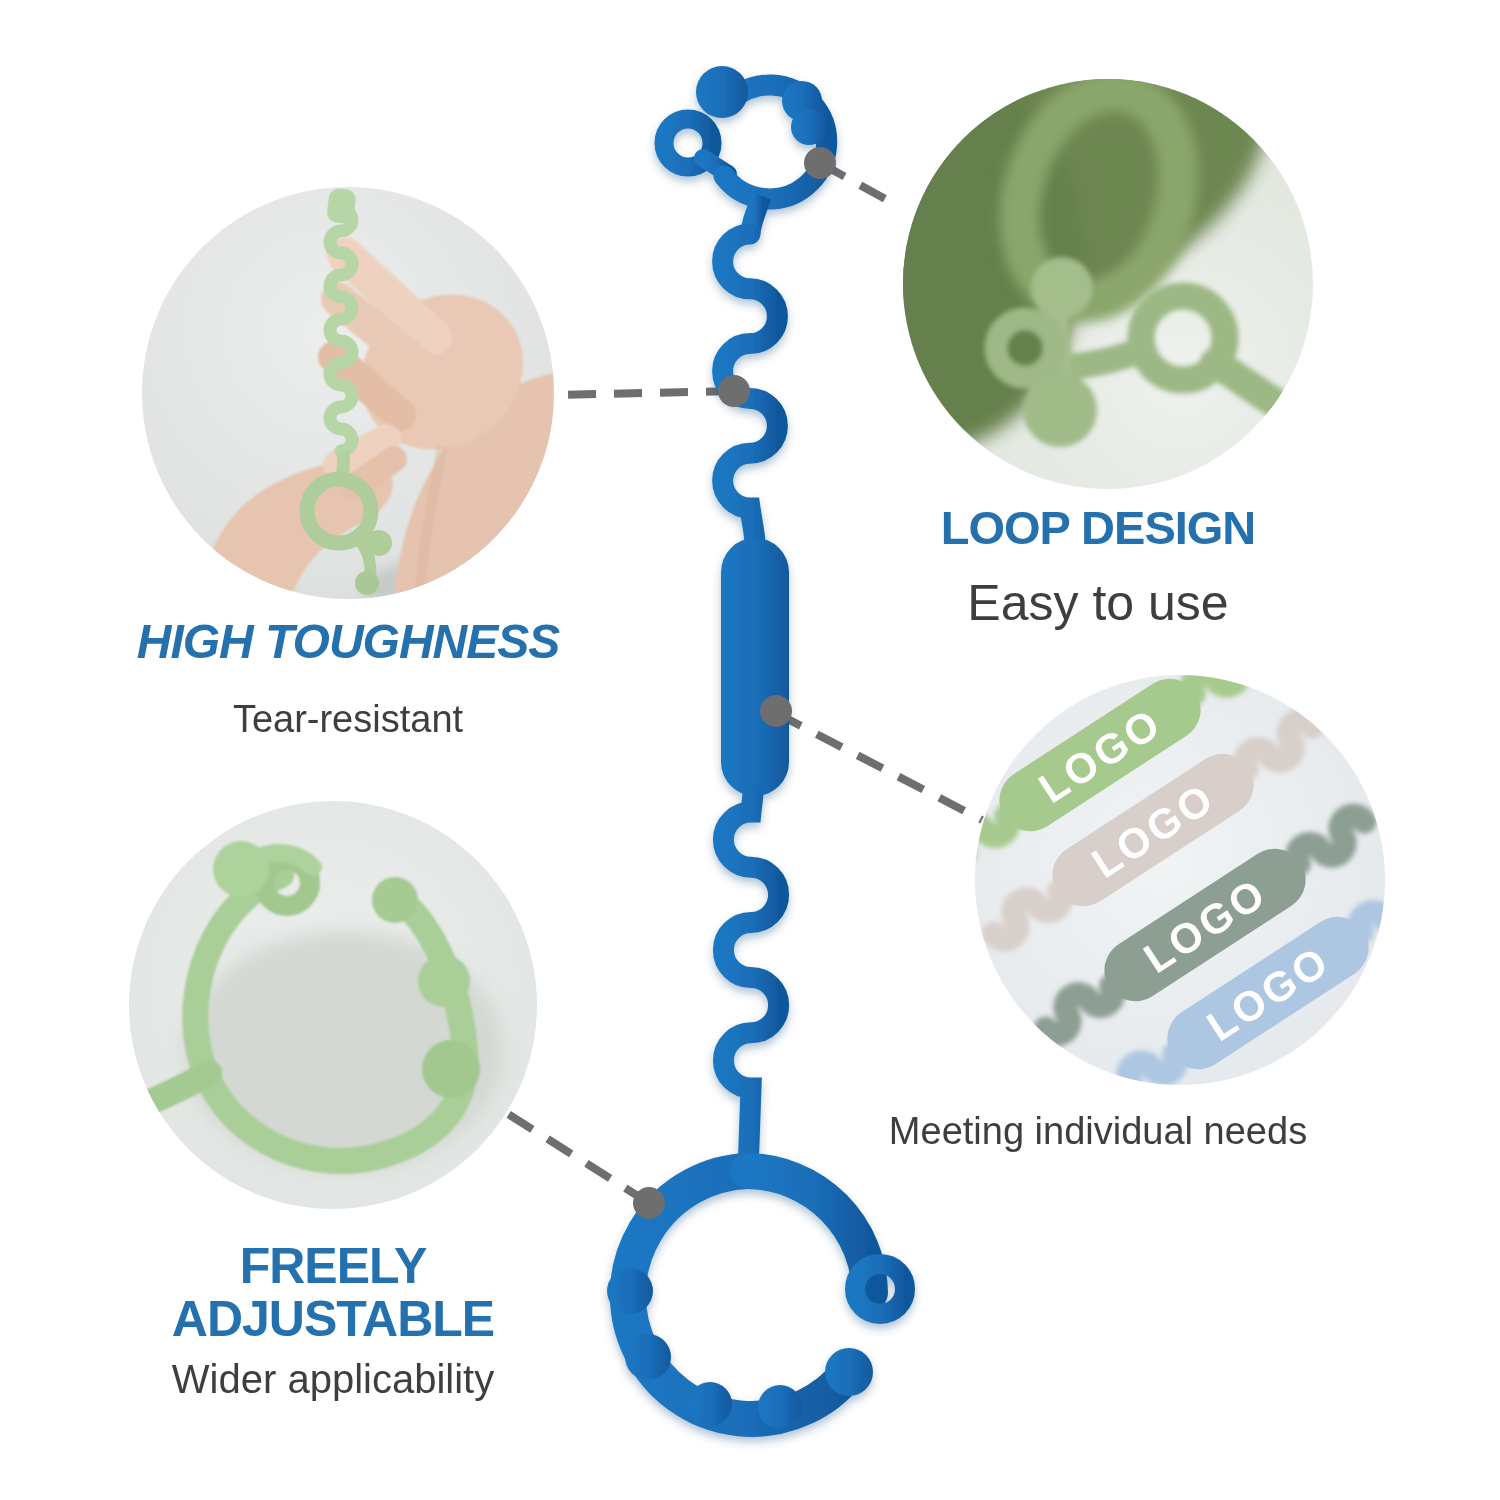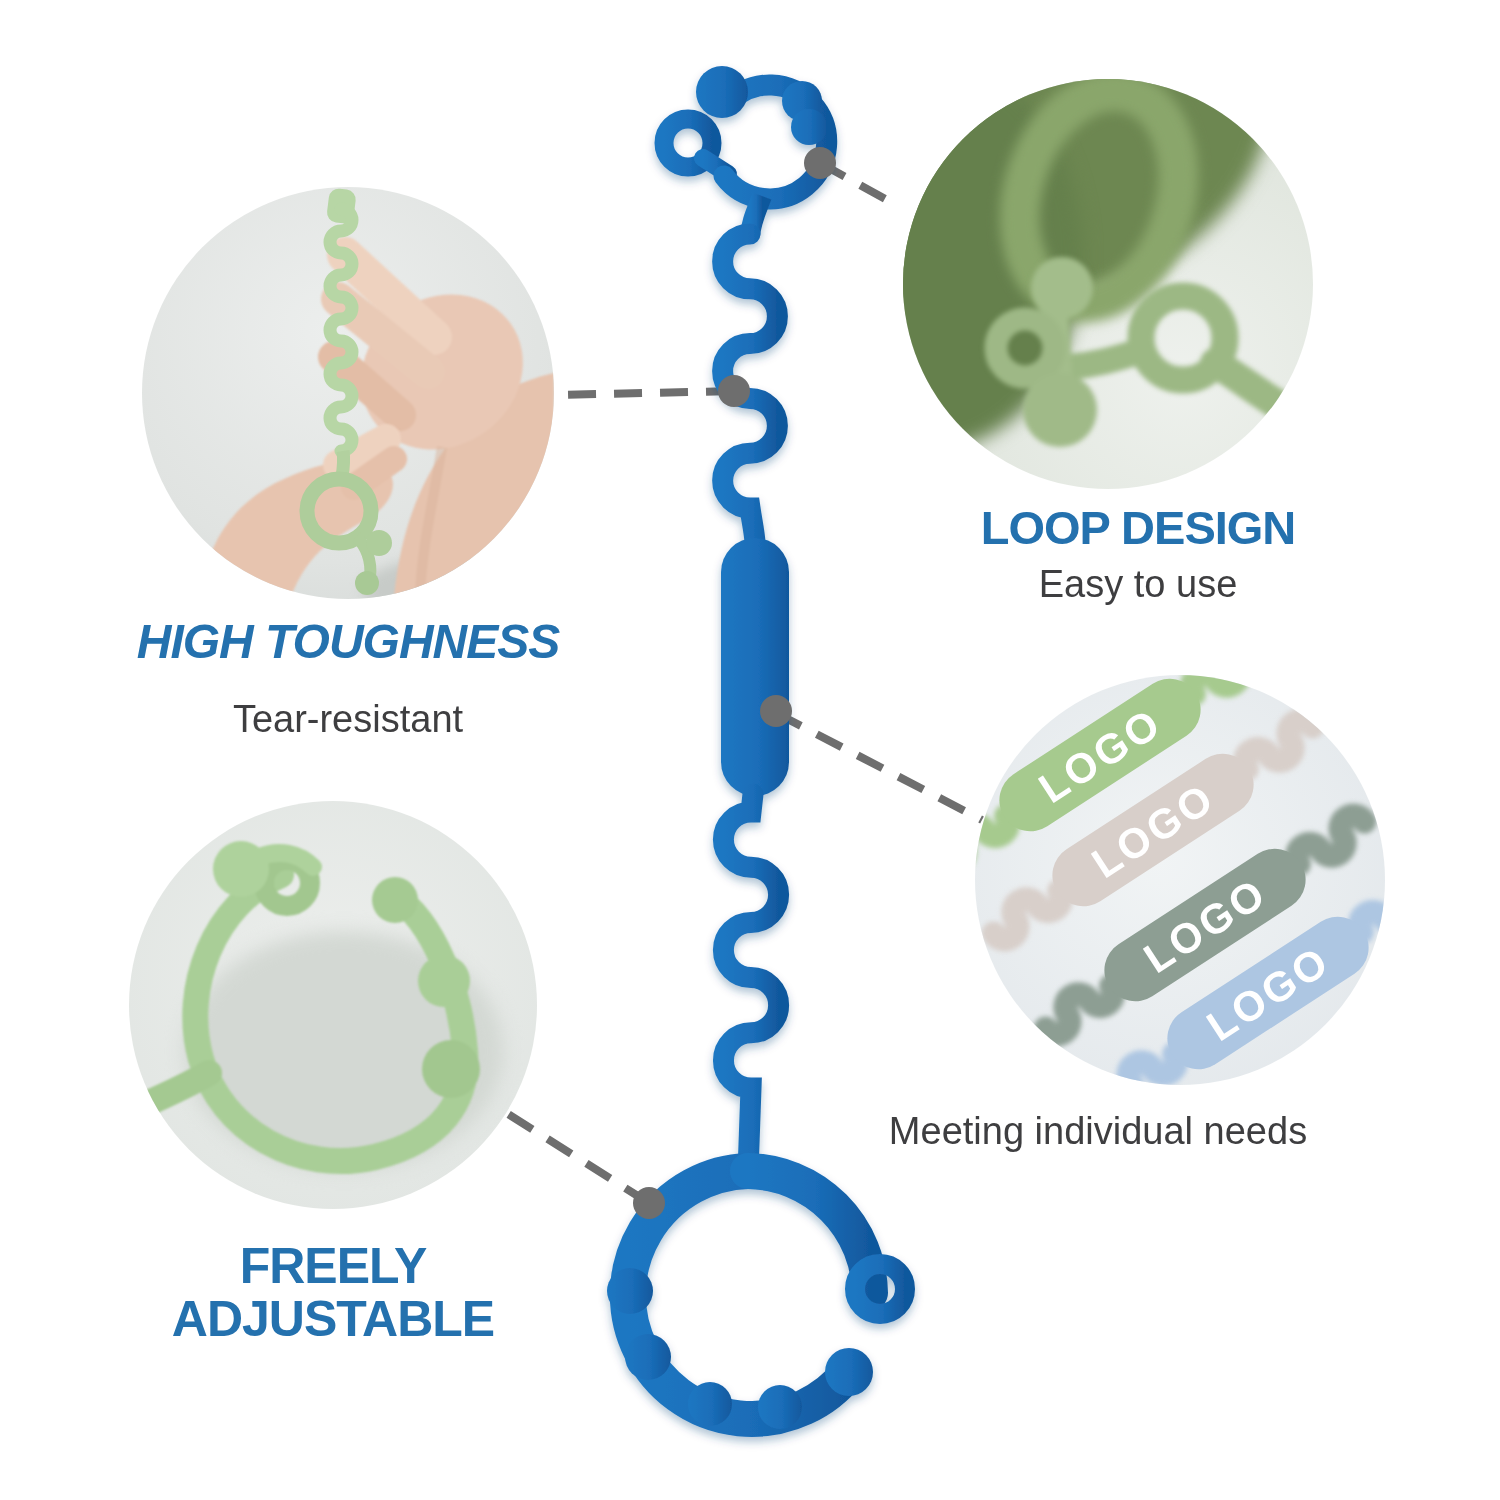--- a/index.html
+++ b/index.html
@@ -7,23 +7,23 @@
   #stage{position:relative;width:1500px;height:1500px;background:#ffffff;overflow:hidden;}
   .photo-circle{position:absolute;border-radius:50%;overflow:hidden;}
   .photo-circle svg{display:block;width:100%;height:100%;}
   #overlay{position:absolute;left:0;top:0;width:1500px;height:1500px;}
   .feature{position:absolute;text-align:center;}
   .feature .title{color:#2471ae;font-weight:bold;line-height:1.05;}
   .feature .subtitle{color:#3e3e40;font-weight:400;line-height:1.1;}
   #f1{left:98px;top:617px;width:500px;}
   #f1 .title{font-size:48px;letter-spacing:-1px;font-style:italic;}
   #f1 .subtitle{font-size:38px;margin-top:32px;}
-  #f2{left:888px;top:503px;width:500px;}
+  #f2{left:848px;top:503px;width:500px;}
   #f2 .title{font-size:47px;letter-spacing:-1px;}
-  #f2 .subtitle{font-size:38px;margin-top:12px;}
+  #f2 .subtitle{font-size:50px;margin-top:24px;}
   #f3{left:823px;top:1099px;width:550px;}
   #f3 .title{font-size:46px;letter-spacing:-1.5px;}
   #f3 .subtitle{font-size:38px;margin-top:12px;}
   #f4{left:83px;top:1240px;width:500px;}
   #f4 .title{font-size:50px;letter-spacing:-1px;}
   #f4 .subtitle{font-size:40px;margin-top:12px;}
   .soft{filter:blur(1.2px);}
   .soft2{filter:blur(2.5px);}
   .blur6{filter:blur(6px);}
   .blur9{filter:blur(9px);}
@@ -243,15 +243,16 @@
   </div>
   <div class="feature" id="f2">
     <div class="title">LOOP DESIGN</div>
     <div class="subtitle">Easy to use</div>
   </div>
   <div class="feature" id="f3">
     <div class="subtitle">Meeting individual needs</div>
   </div>
   <div class="feature" id="f4">
     <div class="title">FREELY ADJUSTABLE</div>
+    <div class="subtitle">Wider applicability</div>
   </div>
 
 </div>
 
 </body></html>

